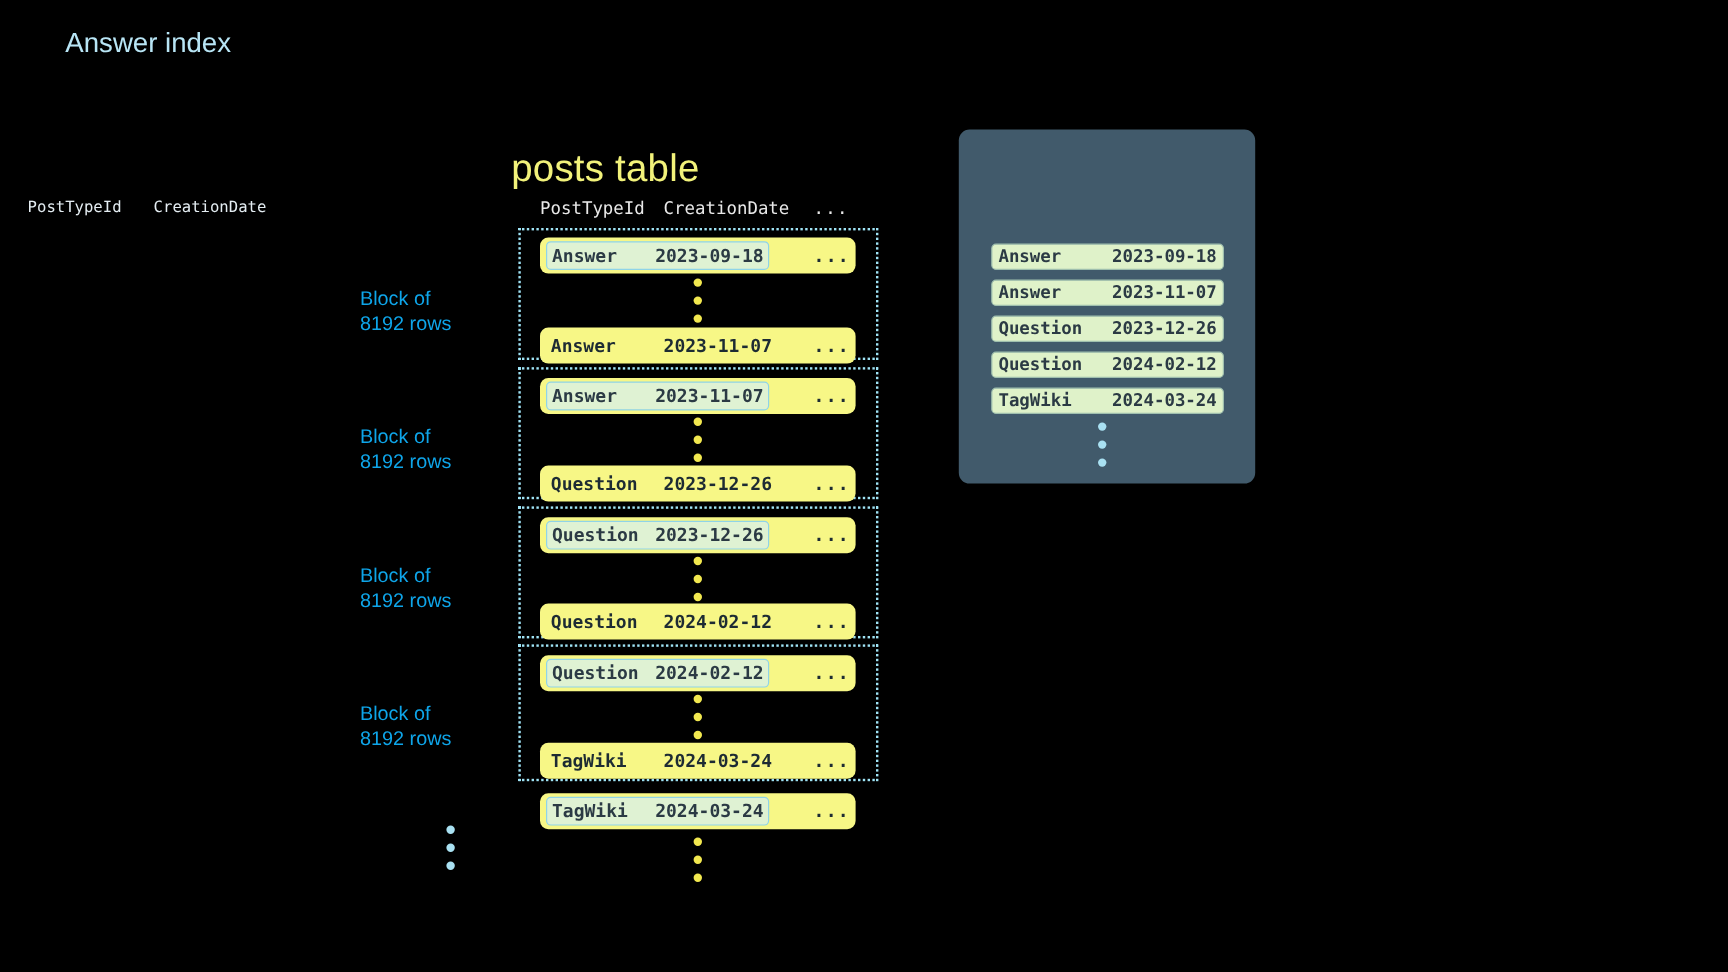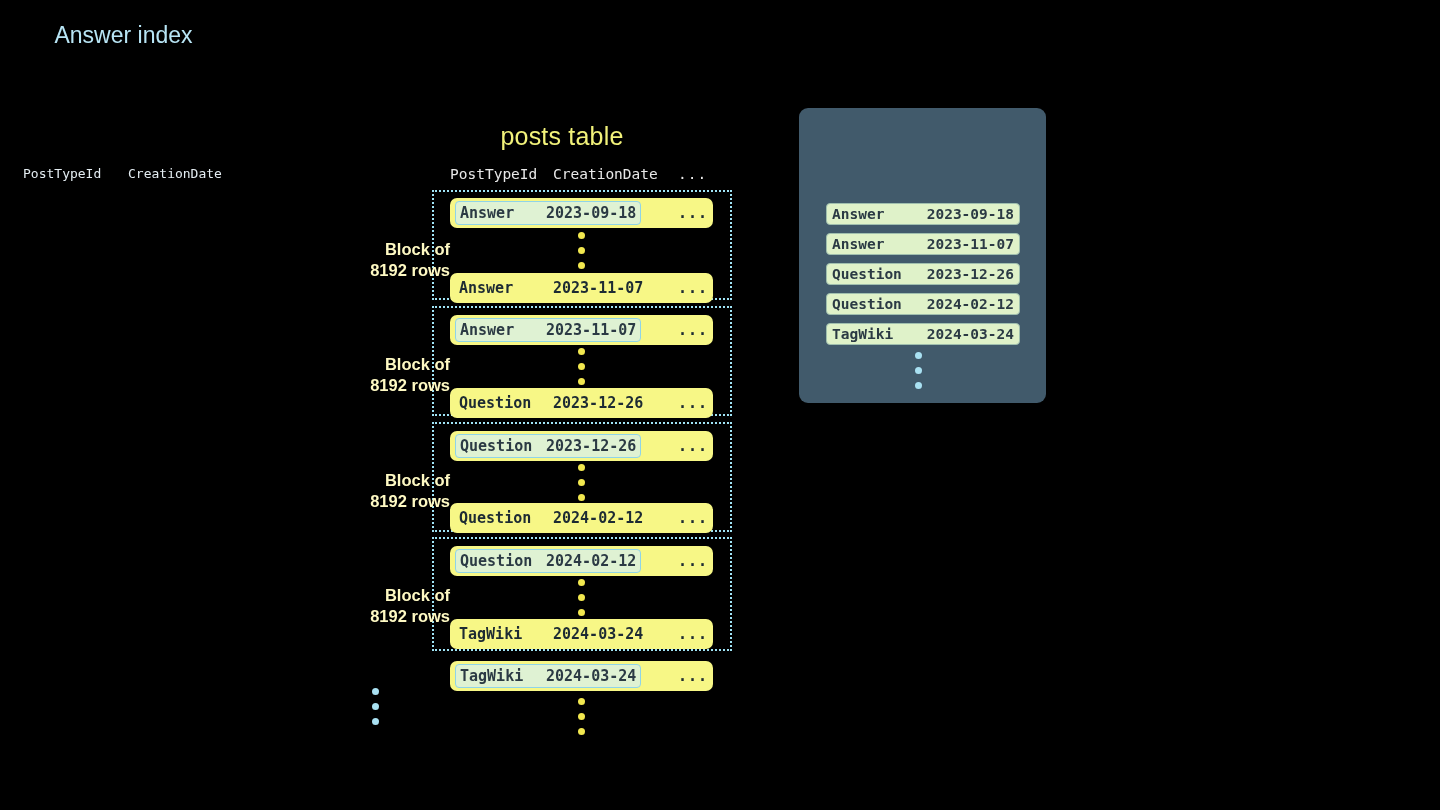--- a/index.html
+++ b/index.html
@@ -17,25 +17,24 @@
   }
 
   .stage {
     position: absolute;
     inset: 0;
   }
 
   
   .table-title {
     position: absolute;
-    left: 412px;
+    left: 426px;
     top: 122px;
     width: 300px;
-    text-align: center;
-    font-size: 25px;
+    font-size: 32px;
     color: #f2f27a;
     letter-spacing: 0.2px;
   }
 
   .col-headers {
     position: absolute;
     left: 450px;
     top: 166px;
     width: 264px;
     height: 20px;
@@ -56,25 +55,24 @@
     position: absolute;
     left: 432px;
     width: 300px;
     border: 2px dotted #9fe3f5;
   }
 
   .block-label {
     position: absolute;
     width: 150px;
     left: 300px;
-    text-align: right;
+    text-align: left;
     font-size: 16.5px;
     line-height: 21px;
-    color: #fef9c3;
-    font-weight: bold;
+    color: #0ea5e9;
   }
 
   
   .row {
     position: absolute;
     left: 450px;
     width: 263px;
     height: 30px;
     background: #f7f786;
     border-radius: 7px;

